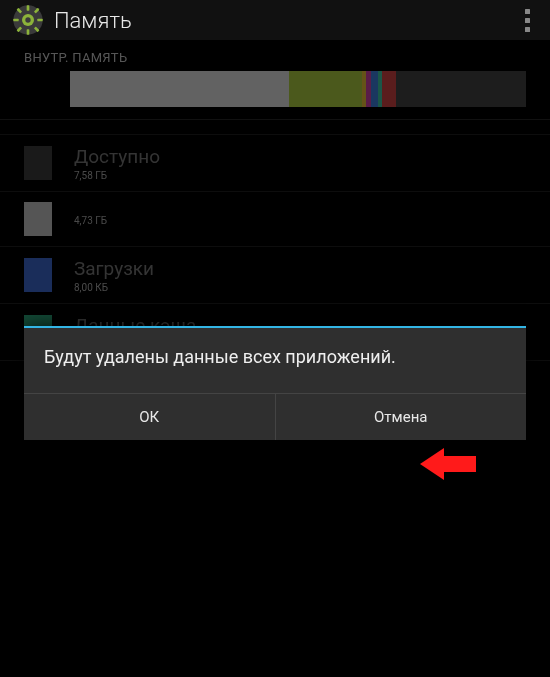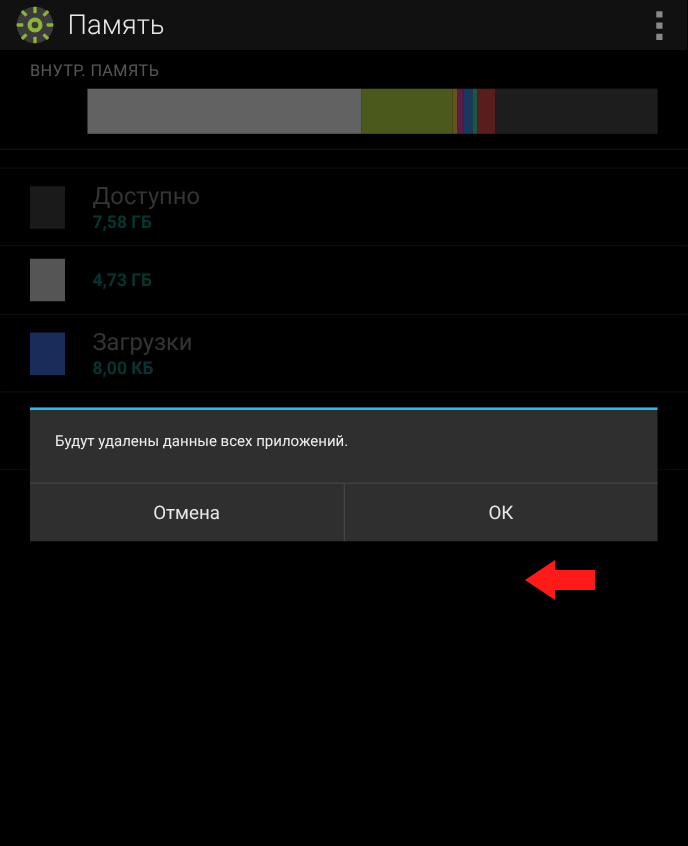--- a/index.html
+++ b/index.html
@@ -13,27 +13,27 @@
     .bar-wrap { padding:0 24px 12px 70px; }
     .bar { height:36px; width:100%; display:flex; background:#2b2b2b; }
     .seg { height:100%; }
     .total { padding:10px 24px 4px; border-top:1px solid #262626; }
     .total .label { font-size:19px; color:#e8e8e8; }
     .total .value { font-size:15px; color:#8a8a8a; margin-top:2px; }
     .list { }
     .item { display:flex; align-items:center; padding:10px 12px 10px 24px; border-top:1px solid #1e1e1e; }
     .swatch { width:28px; height:34px; flex:0 0 28px; margin-right:22px; }
     .item .txt .label { font-size:19px; color:#737373; }
-    .item .txt .value { font-size:14px; color:#0f766e; margin-top:2px;font-weight:bold; }
+    .item .txt .value { font-size:10px; color:#a3a3a3; margin-top:2px; }
     .dimmer::after { content:""; position:absolute; inset:0; background:rgba(0,0,0,0.55); }
     
     .dialog { position:absolute; left:24px; right:24px; top:326px; background:#2f2f2f; box-shadow:0 0 18px rgba(0,0,0,0.8); z-index:5; }
     .dlg-title { color:#33b5e5; font-size:22px; font-weight:300; padding:16px 20px 12px; }
     .dlg-divider { height:2px; background:#33b5e5; }
-    .dlg-body { padding:18px 20px 26px; font-size:12px; color:#efefef; }
+    .dlg-body { padding:18px 20px 26px; font-size:18px; color:#efefef; }
     .dlg-buttons { display:flex; border-top:1px solid #444; }
     .dlg-btn { flex:1; text-align:center; padding:14px 0; font-size:15px; color:#e8e8e8; cursor:pointer; position:relative; }
     .dlg-btn + .dlg-btn { border-left:1px solid #444; }
     .arrow { position:absolute; left:420px; top:444px; z-index:6; }
   </style>
 </head>
 <body>
 
 <div class="header">
   <svg class="gear" viewBox="0 0 48 48">
@@ -115,20 +115,20 @@
           <div class="value">78,92 МБ</div>
         </div>
       </div>
     </div>
 </div>
 
 <div class="dialog">
   <div class="dlg-divider"></div>
   <div class="dlg-body">Будут удалены данные всех приложений.</div>
   <div class="dlg-buttons">
+    <div class="dlg-btn">ОК</div>
     <div class="dlg-btn">Отмена</div>
-    <div class="dlg-btn">ОК</div>
   </div>
 </div>
 
 <svg class="arrow" width="56" height="40" viewBox="0 0 56 40">
   <polygon points="0,20 24,4 24,12 56,12 56,28 24,28 24,36" fill="#ff1a1a"></polygon>
 </svg>
 
 </body></html>

